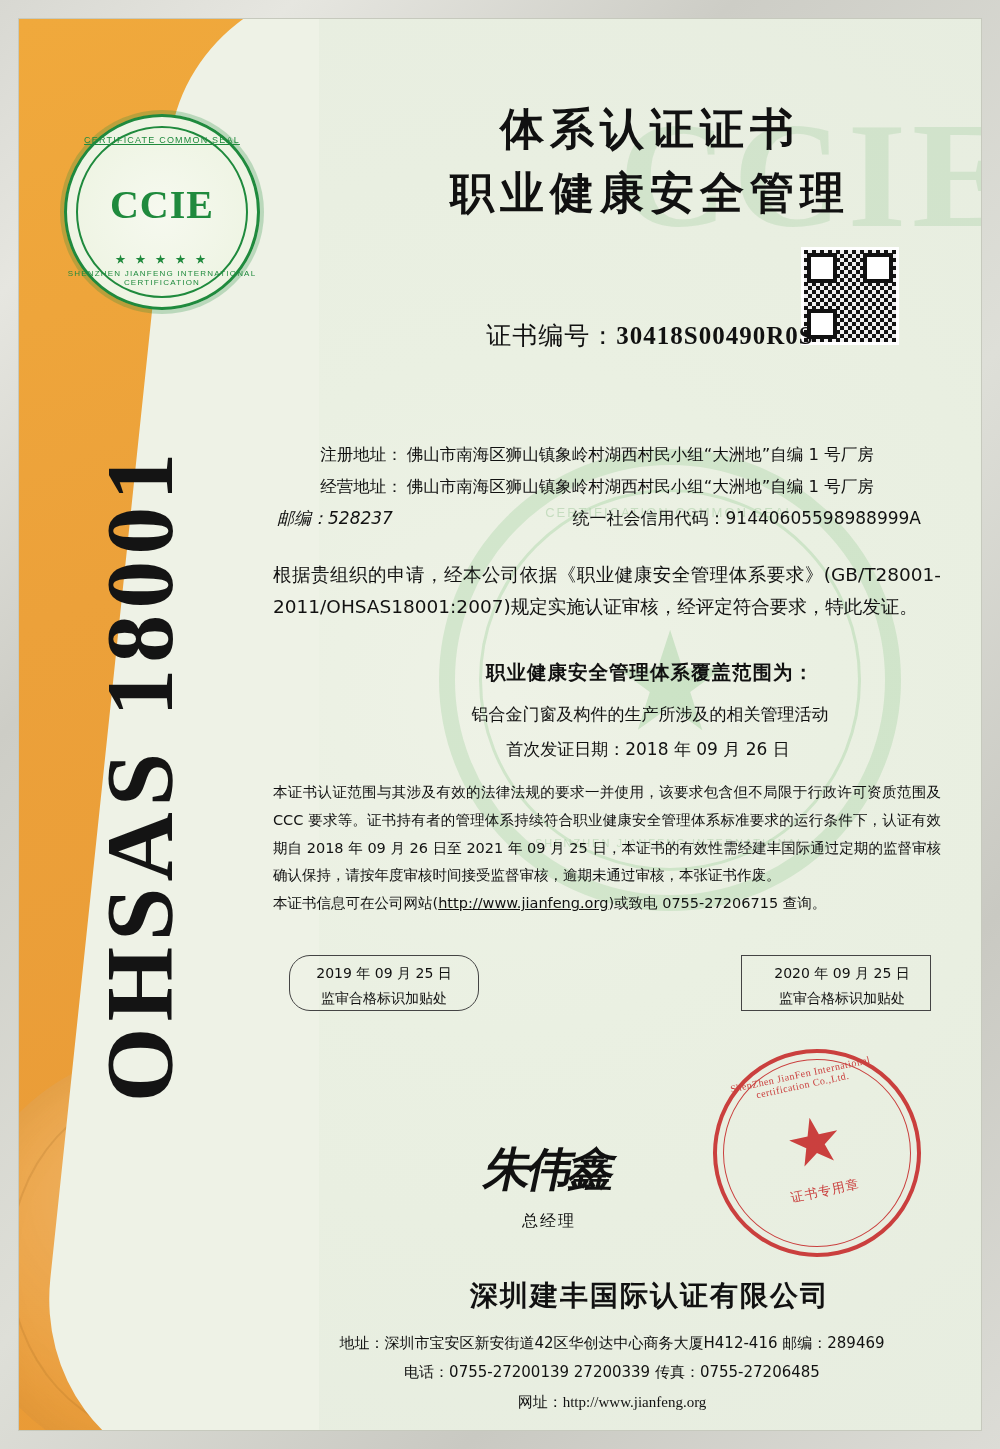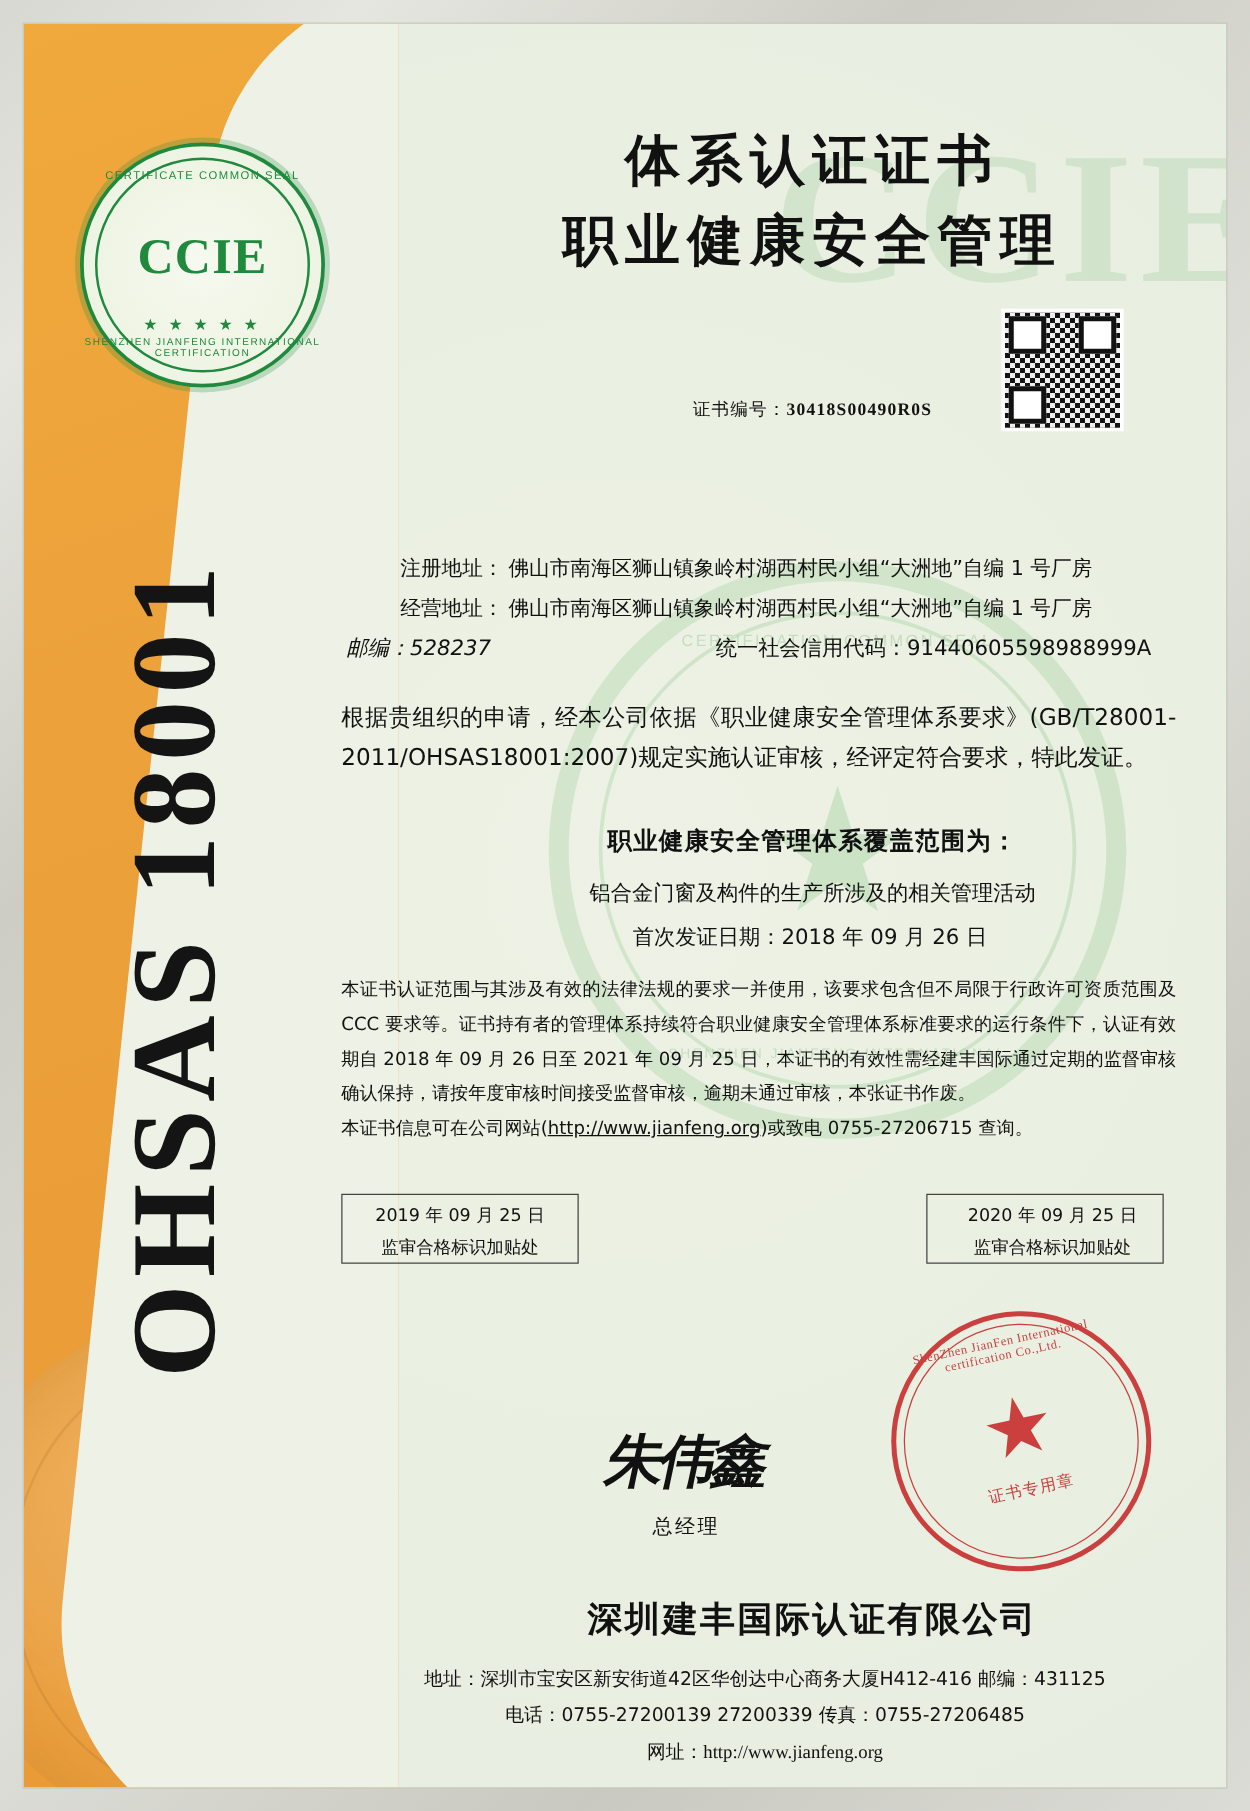--- a/index.html
+++ b/index.html
@@ -83,21 +83,21 @@
   }
   .seal .ccie{
     position:absolute;left:0;right:0;top:64px;text-align:center;
     font-family:"Liberation Serif", serif;font-weight:700;font-size:40px;color:#1f8a3d;
     letter-spacing:1px;
   }
   .seal .arc-top,.seal .arc-bot{
     position:absolute;left:0;right:0;text-align:center;color:#1f8a3d;
     font-size:9px;letter-spacing:1.2px;font-family:"Liberation Sans",sans-serif;
   }
-  .seal .arc-top{top:18px;}
+  .seal .arc-top{top:18px;text-decoration:underline;}
   .seal .arc-bot{bottom:20px;font-size:8px;}
   .seal .stars{
     position:absolute;left:0;right:0;bottom:40px;text-align:center;color:#1f8a3d;font-size:11px;letter-spacing:3px;
   }
   
   .content{
     position:absolute;left:300px;top:0;right:0;bottom:0;
   }
   
   .watermark{
@@ -145,21 +145,21 @@
     background-blend-mode:difference;
     opacity:.92;
   }
   .qr .fm{position:absolute;width:22px;height:22px;border:4px solid #111;background:#fff;}
   .qr .fm.tl{left:6px;top:6px;}
   .qr .fm.tr{right:6px;top:6px;}
   .qr .fm.bl{left:6px;bottom:6px;}
 
   .certno{
     position:absolute;left:0;right:0;top:300px;text-align:center;
-    font-size:14px;color:#111;letter-spacing:1px;
+    font-size:25px;color:#111;letter-spacing:1px;
     font-family:"DejaVu Sans", sans-serif;
   }
   .certno .no{font-family:"Liberation Serif",serif;font-weight:700;letter-spacing:1px;}
 
   .company{
     position:absolute;left:0;right:0;top:352px;text-align:center;
     font-family:"DejaVu Sans", sans-serif;
     font-size:30px;font-weight:700;color:#111;letter-spacing:2px;
   }
   .addr-block{
@@ -200,21 +200,21 @@
   .fine .u{text-decoration:underline;}
 
   .stickers{
     position:absolute;left:-46px;right:40px;top:936px;height:60px;
   }
   .sticker{
     position:absolute;width:190px;height:56px;border:1px solid #444;
     text-align:center;font-family:"DejaVu Sans",sans-serif;font-size:14px;color:#111;
     line-height:1.75;padding-top:5px;box-sizing:border-box;
   }
-  .sticker.left{left:0;}
+  .sticker.left{left:16px;border-radius:21px;}
   .sticker.right{right:10px;padding-left:12px;}
 
   .sig{
     position:absolute;left:100px;top:1120px;width:260px;text-align:center;
   }
   .sig .scribble{
     font-family:"Liberation Serif",serif;font-size:46px;color:#111;
     transform:skewX(-12deg);letter-spacing:-4px;font-weight:700;
   }
   .sig .role{
@@ -353,20 +353,20 @@
       <div class="redstamp">
         <div class="inner"></div>
         <div class="arc">ShenZhen JianFen International certification Co.,Ltd.</div>
         <div class="star">★</div>
         <div class="txt">证书专用章</div>
       </div>
 
       <div class="issuer">深圳建丰国际认证有限公司</div>
 
       <div class="footer">
-        <div>地址：深圳市宝安区新安街道42区华创达中心商务大厦H412-416   邮编：431125</div>
+        <div>地址：深圳市宝安区新安街道42区华创达中心商务大厦H412-416   邮编：289469</div>
         <div>电话：0755-27200139   27200339      传真：0755-27206485</div>
         <div class="web">网址：http://www.jianfeng.org</div>
       </div>
 
     </div>
   </div>
 </div>
 
 </body></html>

